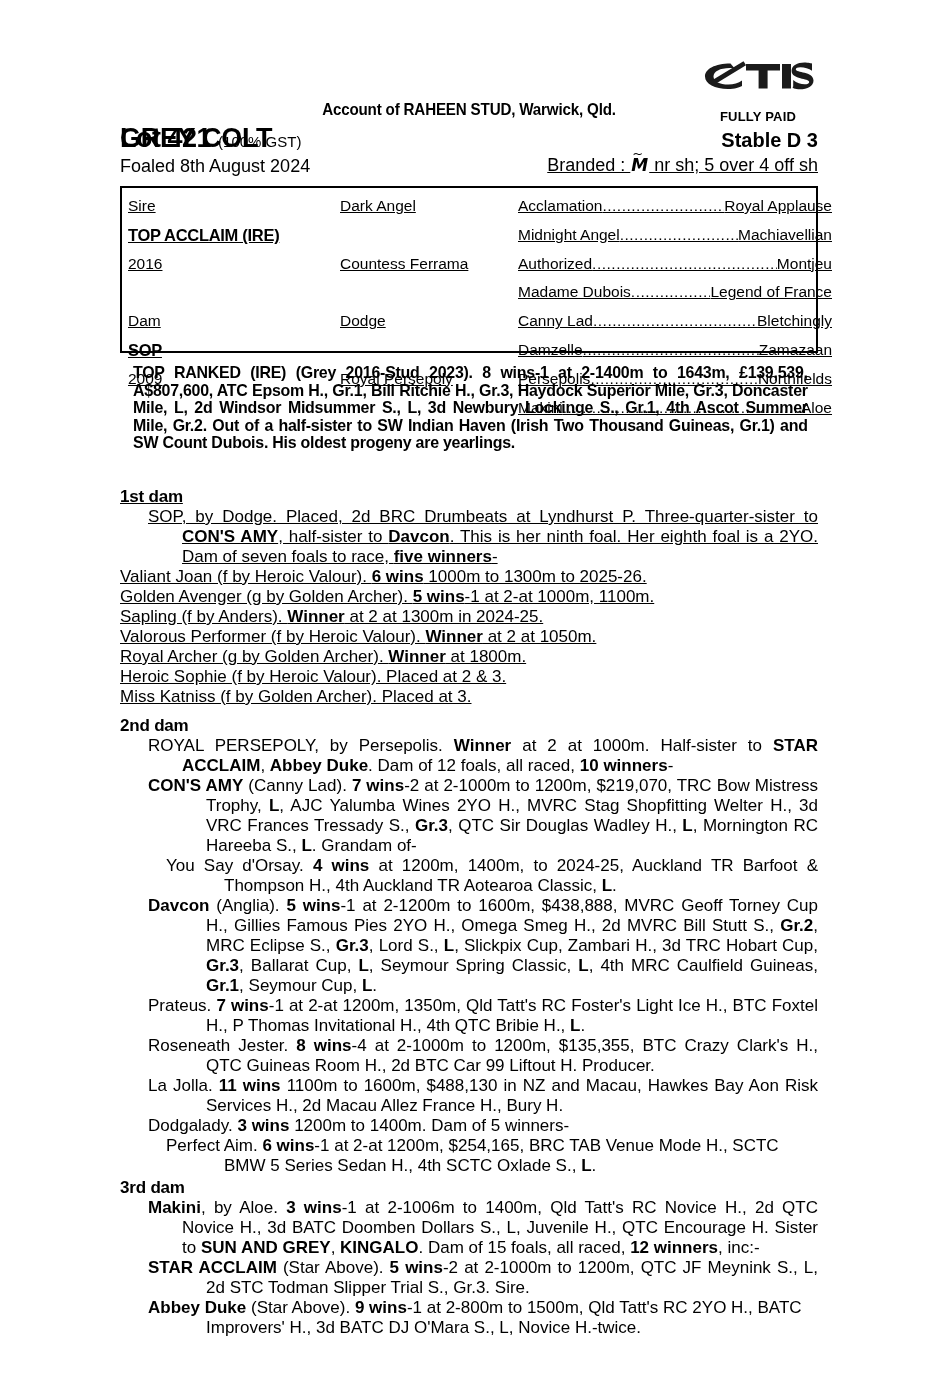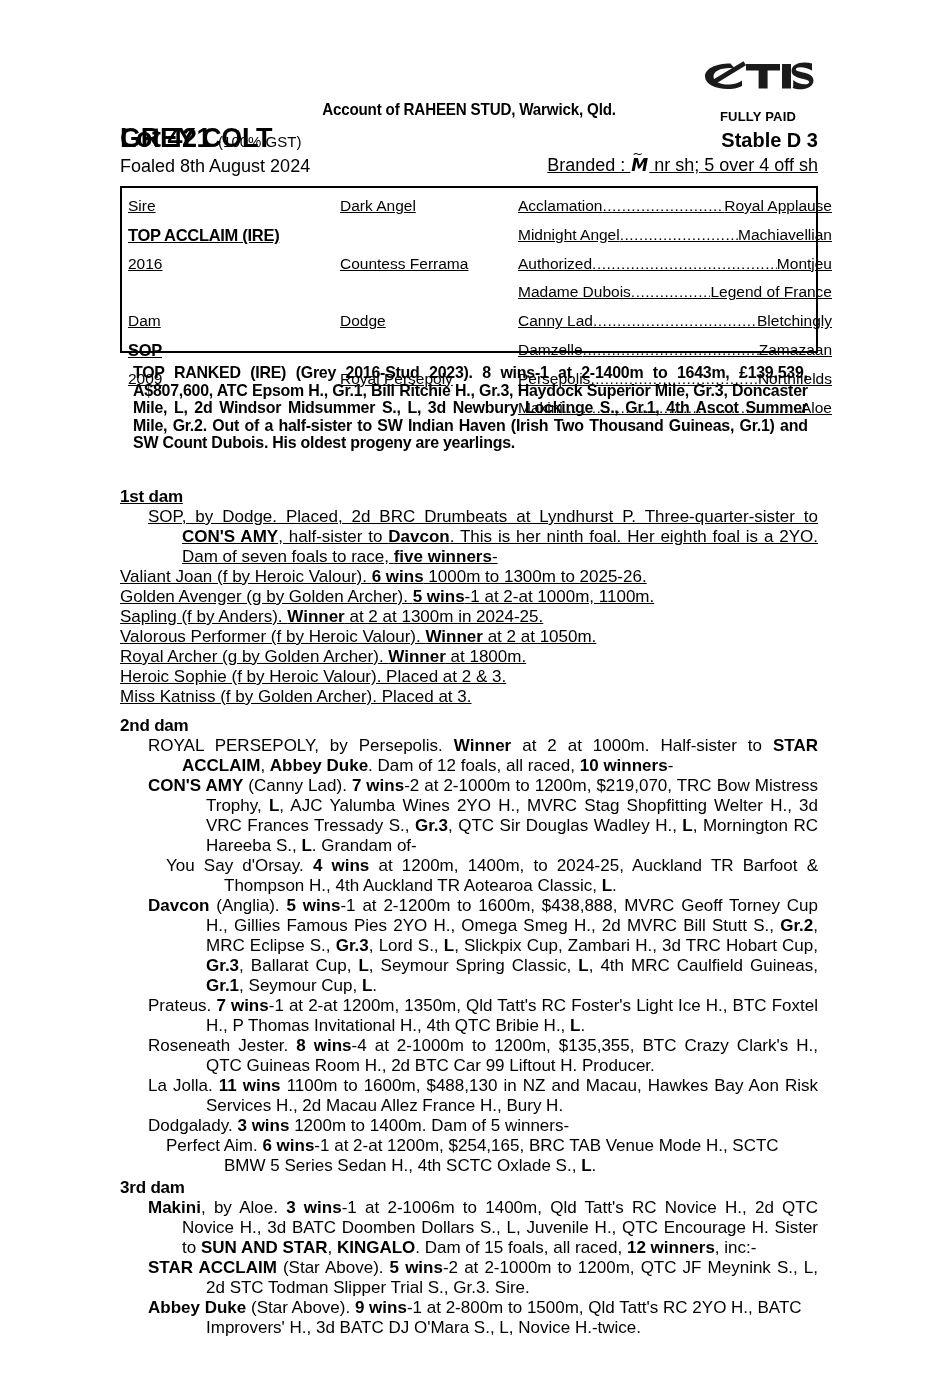--- a/index.html
+++ b/index.html
@@ -395,19 +395,19 @@
         <p class="para ind3">Roseneath Jester. <b>8 wins</b>-4 at 2-1000m to 1200m, $135,355, BTC Crazy Clark's H., QTC Guineas Room H., 2d BTC Car 99 Liftout H. Producer.</p>
         <p class="para ind3">La Jolla. <b>11 wins</b> 1100m to 1600m, $488,130 in NZ and Macau, Hawkes Bay Aon Risk Services H., 2d Macau Allez France H., Bury H.</p>
         <p class="para ind3 noj">Dodgalady. <b>3 wins</b> 1200m to 1400m. Dam of 5 winners-</p>
         <p class="para ind4">Perfect Aim. <b>6 wins</b>-1 at 2-at 1200m, $254,165, BRC TAB Venue Mode H., SCTC BMW 5 Series Sedan H., 4th SCTC Oxlade S., <b>L</b>.</p>
       </div>
   </div>
 
   <div class="dam-section" id="sec3">
     <div class="dam-head">3rd dam</div>
     <div id="dam3-body">
-        <p class="para ind2"><b>Makini</b>, by Aloe. <b>3 wins</b>-1 at 2-1006m to 1400m, Qld Tatt's RC Novice H., 2d QTC Novice H., 3d BATC Doomben Dollars S., L, Juvenile H., QTC Encourage H. Sister to <b>SUN AND STAR</b>, <b>KINGALO</b>. Dam of 15 foals, all raced, <b>12 winners</b>, inc:-</p>
+        <p class="para ind2"><b>Makini</b>, by Aloe. <b>3 wins</b>-1 at 2-1006m to 1400m, Qld Tatt's RC Novice H., 2d QTC Novice H., 3d BATC Doomben Dollars S., L, Juvenile H., QTC Encourage H. Sister to <b>SUN AND GREY</b>, <b>KINGALO</b>. Dam of 15 foals, all raced, <b>12 winners</b>, inc:-</p>
         <p class="para ind3"><b>STAR ACCLAIM</b> (Star Above). <b>5 wins</b>-2 at 2-1000m to 1200m, QTC JF Meynink S., L, 2d STC Todman Slipper Trial S., Gr.3. Sire.</p>
         <p class="para ind3"><b>Abbey Duke</b> (Star Above). <b>9 wins</b>-1 at 2-800m to 1500m, Qld Tatt's RC 2YO H., BATC Improvers' H., 3d BATC DJ O'Mara S., L, Novice H.-twice.</p>
       </div>
   </div>
 
 </div>
 
 </body></html>

